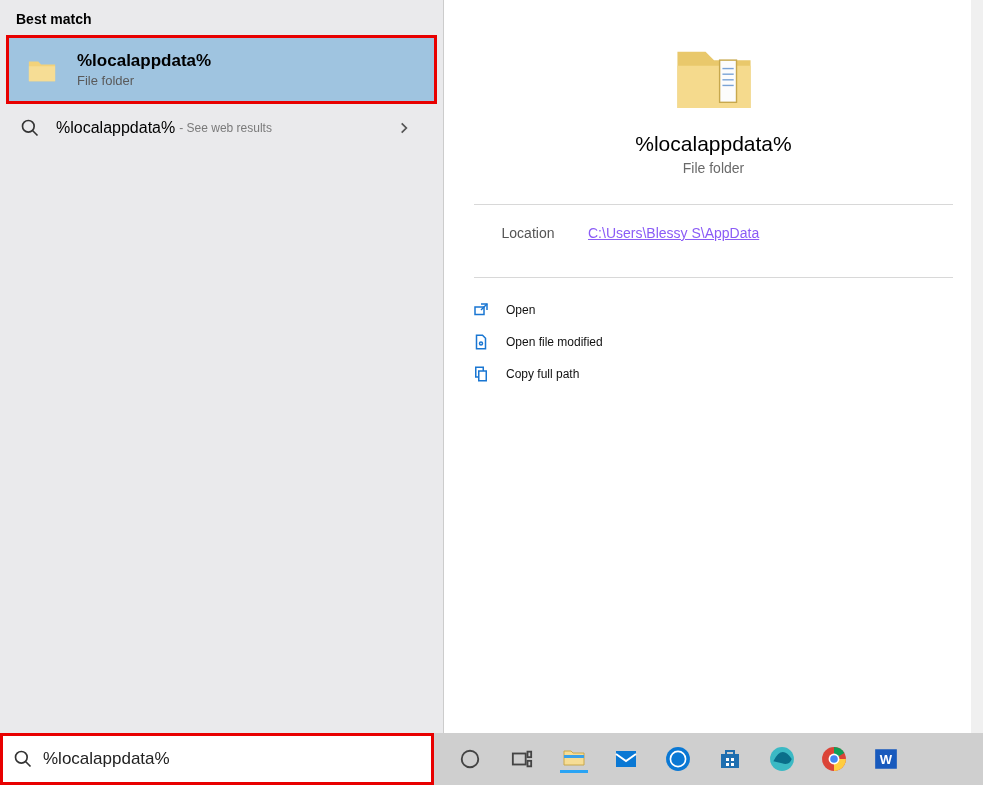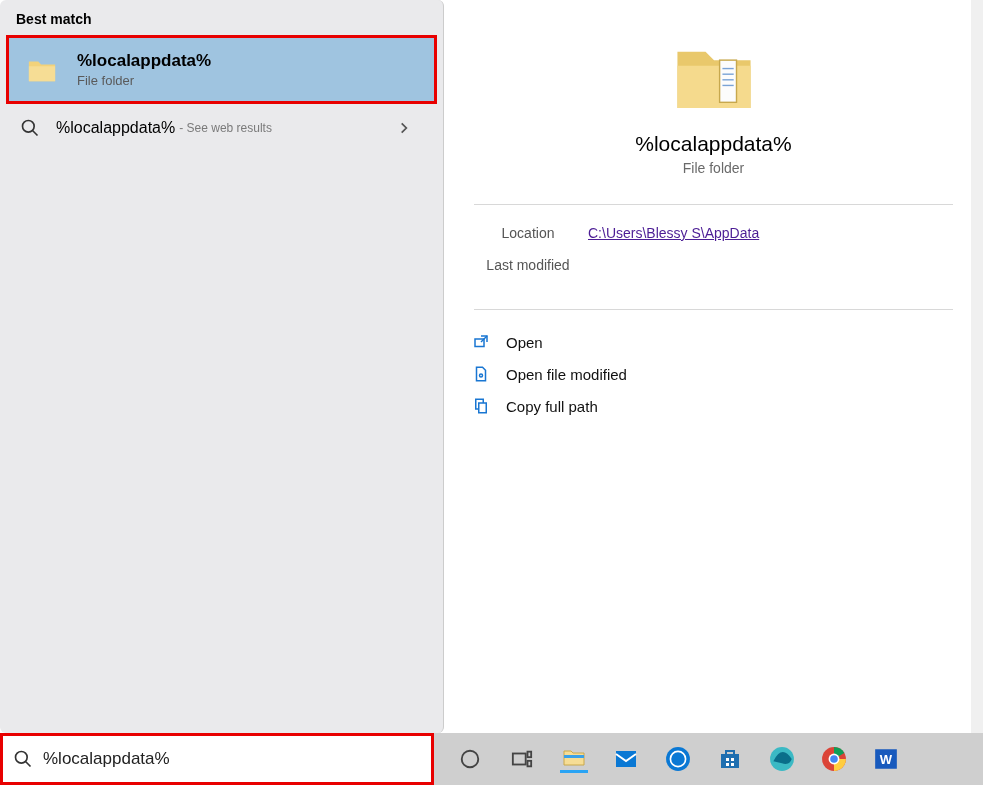--- a/index.html
+++ b/index.html
@@ -1,19 +1,19 @@
 <!DOCTYPE html>
 <html><head>
 <meta charset="utf-8">
 <style>
   * { box-sizing: border-box; margin: 0; padding: 0; }
   html, body { width: 983px; height: 785px; font-family: "Segoe UI", Arial, sans-serif; overflow: hidden; background: #fff; }
   .root { display: flex; flex-direction: column; width: 983px; height: 785px; }
   .main { flex: 1; display: flex; }
-  .left-pane { width: 444px; background: #eaeaec; display: flex; flex-direction: column; border-right: 1px solid #ccc; border-radius: 6px; }
+  .left-pane { width: 444px; background: #eaeaec; display: flex; flex-direction: column; border-right: 1px solid #ccc; }
   .right-pane { flex: 1; background: #fff; position: relative; }
   .section-label { font-size: 14px; font-weight: 600; color: #000; padding: 11px 16px 6px 16px; }
 
   .best-match-item { display: flex; align-items: center; padding: 13px 16px 13px 18px; background: #9fc4e0; border: 3px solid #e80000; margin: 2px 6px 2px 6px; }
   .best-match-item .bm-icon { width: 30px; height: 30px; margin-right: 20px; }
   .bm-text .bm-title { font-size: 17px; font-weight: 700; color: #000; }
   .bm-text .bm-sub   { font-size: 13px; color: #5a5a5a; margin-top: 2px; }
 
   .web-row { display: flex; align-items: center; padding: 12px 16px 12px 16px; }
   .web-row .srch-icon { width: 20px; height: 20px; margin: 0 16px 0 4px; }
@@ -24,24 +24,24 @@
   .preview { display: flex; flex-direction: column; align-items: center; padding-top: 32px; }
   .preview .big-folder { width: 90px; height: 90px; }
   .preview-title { font-size: 21px; color: #000; margin-top: 10px; }
   .preview-sub   { font-size: 14px; color: #6a6a6a; margin-top: 4px; margin-bottom: 28px; }
 
   .divider { height: 1px; background: #d8d8d8; margin: 0 30px; }
 
   .meta-block { padding: 20px 30px 20px 24px; font-size: 14px; text-align: center; }
   .meta-row { display: flex; align-items: center; margin-bottom: 16px; }
   .meta-row .meta-label { width: 120px; color: #555; }
-  .meta-row .meta-link  { color: #4c1d95; text-decoration: underline; }
+  .meta-row .meta-link  { color: #8b5cf6; text-decoration: underline; }
 
   .actions { padding: 16px 28px; }
-  .action-item { display: flex; align-items: center; padding: 7px 0; font-size: 15px; color: #111; }
+  .action-item { display: flex; align-items: center; padding: 7px 0; font-size: 12px; color: #111; }
   .action-item svg { margin-right: 16px; }
 
   .right-scroll { position: absolute; right: 0; top: 0; bottom: 0; width: 12px; background: #f0f0f0; }
 
   
   .bottom-strip { height: 52px; display: flex; align-items: center; background: #cfcfcf; }
   .search-wrap { width: 434px; height: 52px; border: 3px solid #e80000; background: #fff; display: flex; align-items: center; padding: 0 8px 0 10px; }
   .search-wrap .srch-icon { width: 20px; height: 20px; margin-right: 10px; }
   .search-wrap input { border: none; outline: none; font-size: 17px; color: #222; width: 100%; background: transparent; }
 
@@ -110,23 +110,20 @@
         <div class="preview-sub">File folder</div>
       </div>
 
       <div class="divider"></div>
 
       <div class="meta-block">
         <div class="meta-row">
           <span class="meta-label">Location</span>
           <a href="#" class="meta-link">C:\Users\Blessy S\AppData</a>
         </div>
-        <div class="meta-row">
-          <span class="meta-label">Last modified</span>
-        </div>
       </div>
 
       <div class="divider"></div>
 
       <div class="actions">
         <div class="action-item">
           <svg width="18" height="18" viewBox="0 0 24 24">
             <rect x="4" y="8" width="12" height="10" fill="none" stroke="#1976d2" stroke-width="2"></rect>
             <path d="M12 4 h8 v8" fill="none" stroke="#1976d2" stroke-width="2"></path>
             <path d="M20 4 l-8 8" stroke="#1976d2" stroke-width="2"></path>

